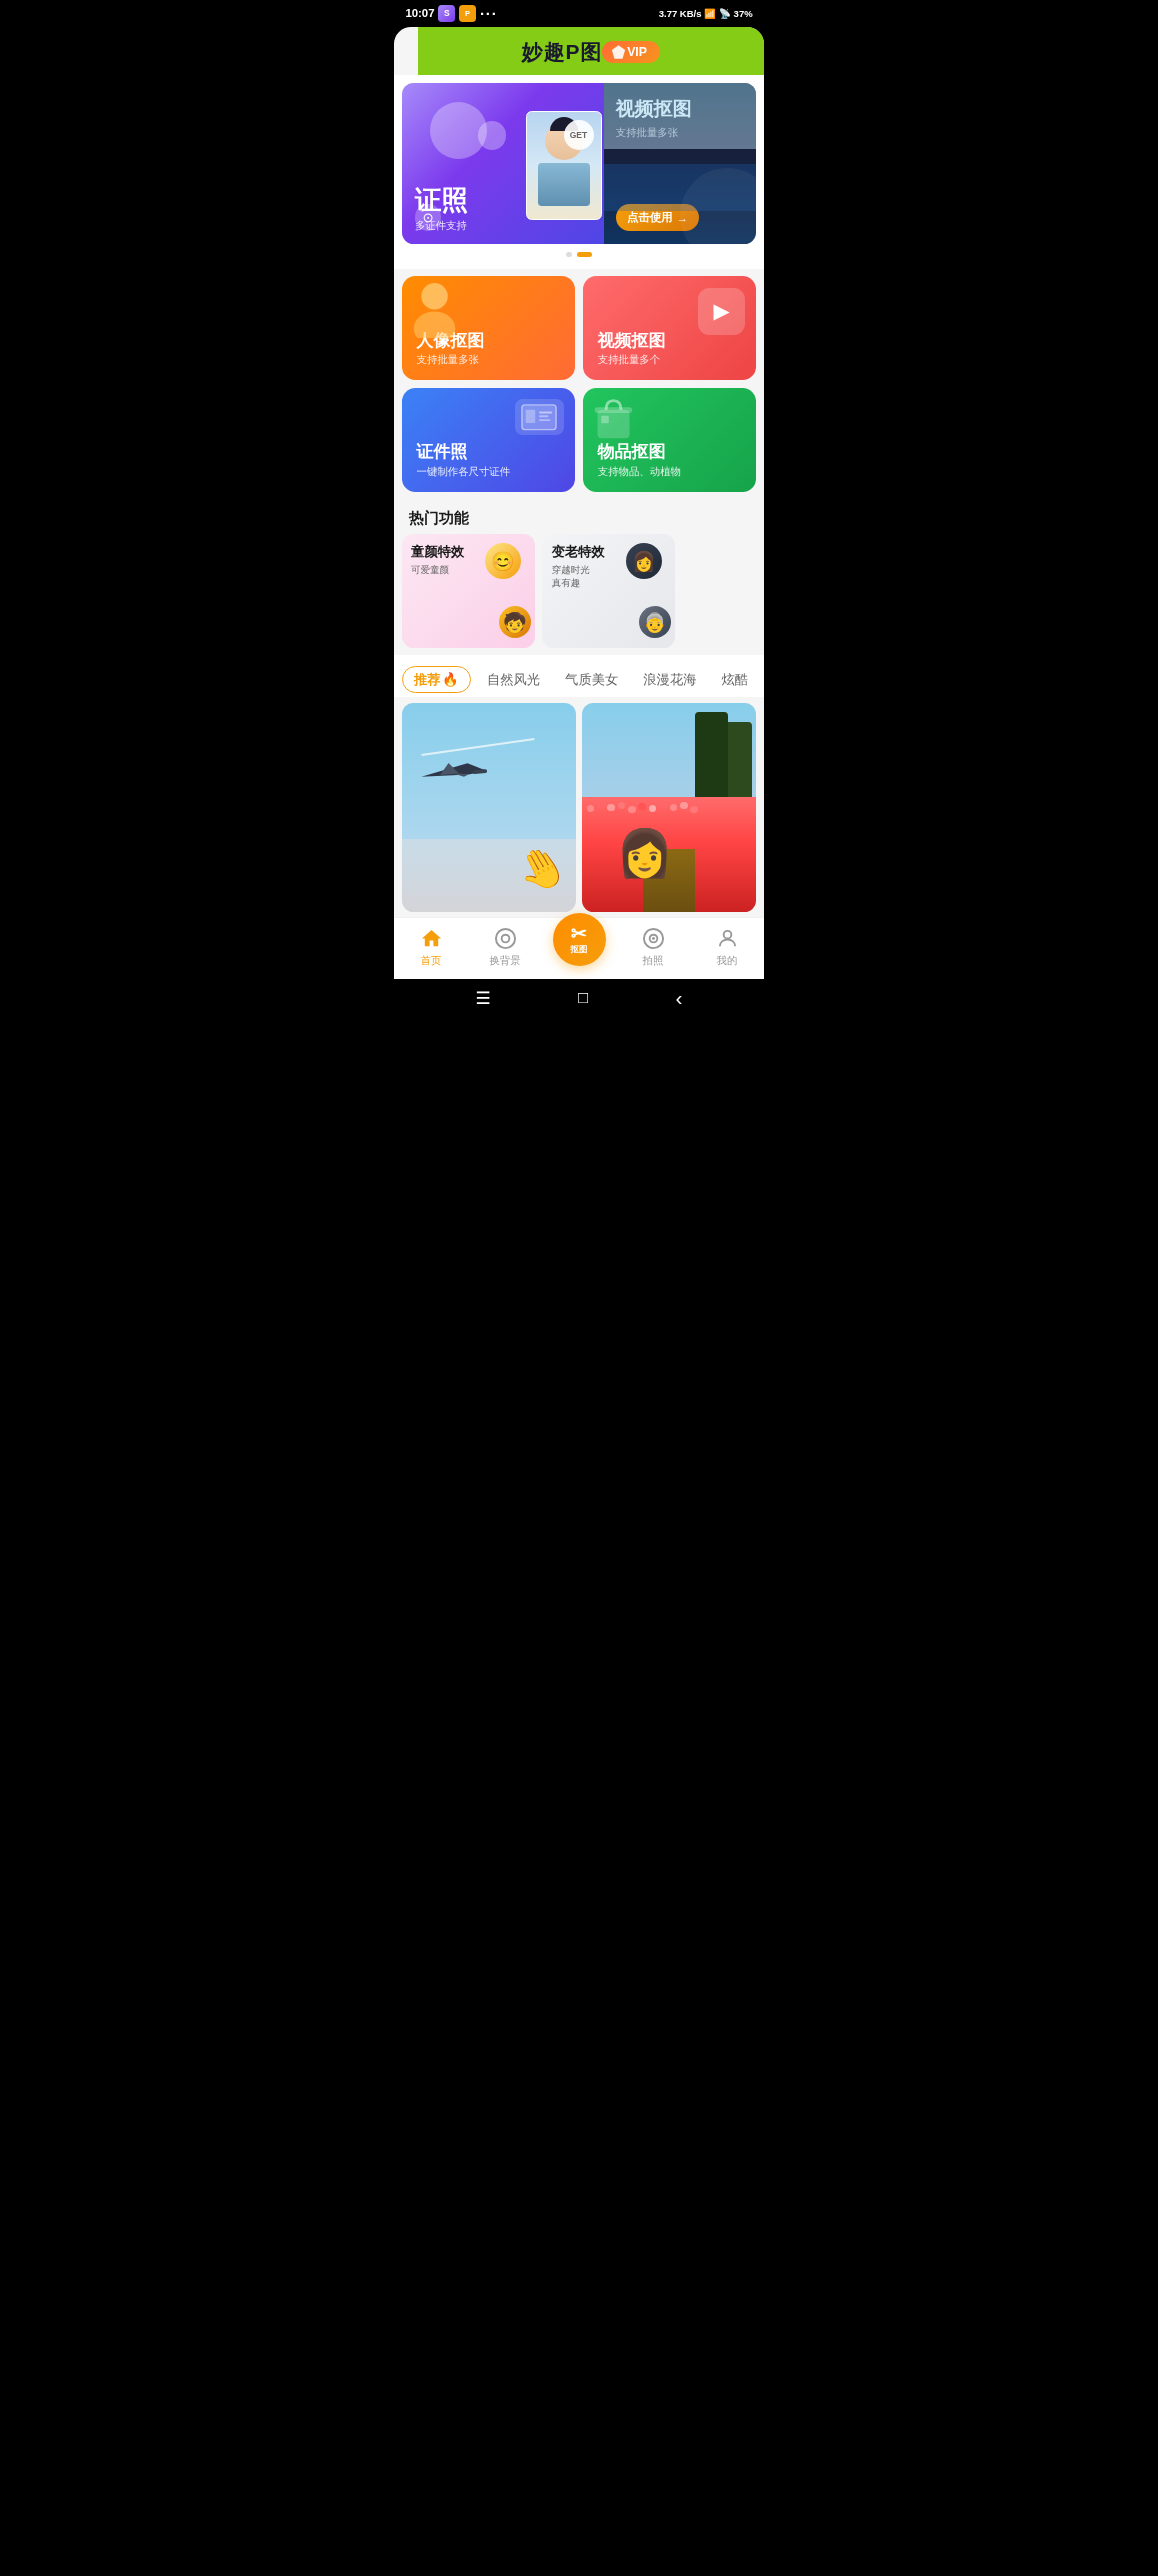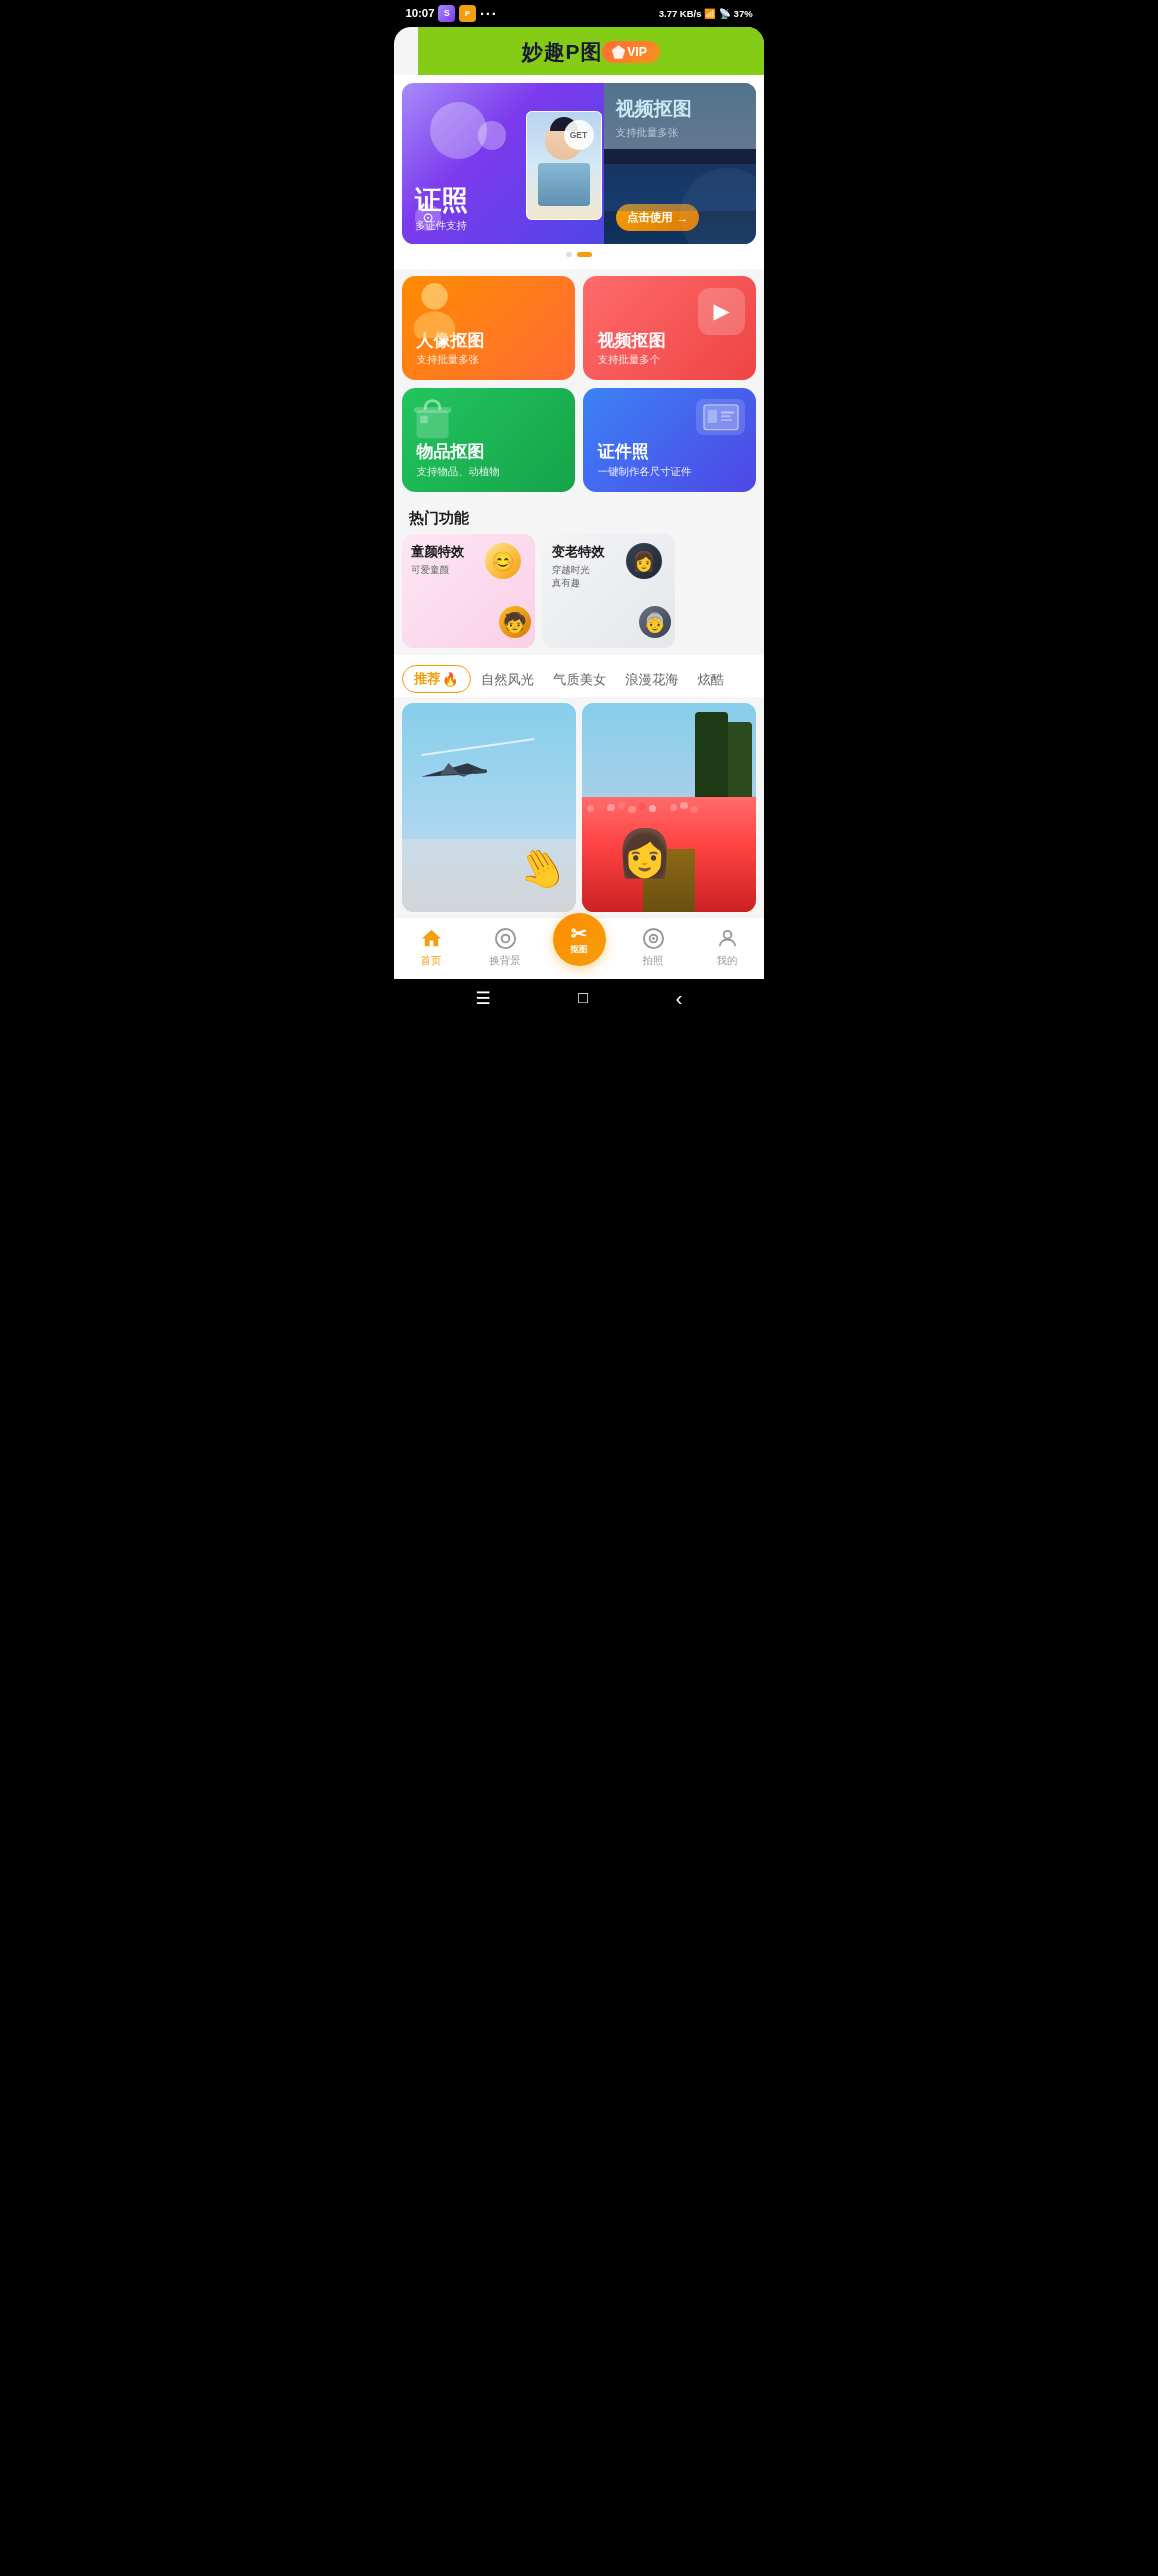--- a/index.html
+++ b/index.html
@@ -278,21 +278,22 @@
       margin-top: 1.9px;
       line-height: 1.4;
     }
     
     .tabs-container {
       background: #fff;
       padding: 9.5px 7.6px 0;
       overflow-x: auto;
       scrollbar-width: none;
       display: flex;
-      gap: 0;
+      gap: 6px;
+      align-items: flex-end;
     }
     .tabs-container::-webkit-scrollbar { display: none; }
     .tab-item {
       padding: 5.7px 9.5px 7.6px;
       font-size: 13.3px;
       color: #666;
       white-space: nowrap;
       cursor: pointer;
       border-bottom: 1.9px solid transparent;
       font-weight: 500;
@@ -490,45 +491,45 @@
       <div class="feature-title">人像抠图</div>
       <div class="feature-sub">支持批量多张</div>
     </div>
 
     <div class="feature-card red-orange">
       <div class="video-icon">▶</div>
       <div class="feature-title">视频抠图</div>
       <div class="feature-sub">支持批量多个</div>
     </div>
 
+    <div class="feature-card blue">
+
+      <div class="card-icon">
+        <svg width="38" height="28.5" viewBox="0 0 40 30">
+          <rect x="2" y="2" width="36" height="26" rx="3" fill="rgba(255,255,255,0.2)" stroke="rgba(255,255,255,0.5)" stroke-width="1.5"></rect>
+          <rect x="6" y="7" width="10" height="14" rx="1" fill="rgba(255,255,255,0.3)"></rect>
+          <rect x="20" y="9" width="14" height="2" rx="1" fill="rgba(255,255,255,0.5)"></rect>
+          <rect x="20" y="13" width="10" height="2" rx="1" fill="rgba(255,255,255,0.4)"></rect>
+          <rect x="20" y="17" width="12" height="2" rx="1" fill="rgba(255,255,255,0.4)"></rect>
+        </svg>
+      </div>
+      <div class="feature-title">证件照</div>
+      <div class="feature-sub">一键制作各尺寸证件</div>
+    </div>
+
     <div class="feature-card green">
 
       <svg width="47" height="52" viewBox="0 0 50 55" style="position:absolute;top:4.7px;left:7.6px;opacity:0.8;">
         <rect x="8" y="18" width="34" height="30" rx="4" fill="rgba(255,255,255,0.25)"></rect>
         <path d="M17 18 Q17 8 25 8 Q33 8 33 18" stroke="rgba(255,255,255,0.6)" stroke-width="3" fill="none"></path>
         <rect x="5" y="15" width="40" height="6" rx="3" fill="rgba(255,255,255,0.3)"></rect>
         <rect x="12" y="24" width="8" height="8" rx="1" fill="rgba(255,255,255,0.4)"></rect>
       </svg>
       <div class="feature-title">物品抠图</div>
       <div class="feature-sub">支持物品、动植物</div>
-    </div>
-
-    <div class="feature-card blue">
-
-      <div class="card-icon">
-        <svg width="38" height="28.5" viewBox="0 0 40 30">
-          <rect x="2" y="2" width="36" height="26" rx="3" fill="rgba(255,255,255,0.2)" stroke="rgba(255,255,255,0.5)" stroke-width="1.5"></rect>
-          <rect x="6" y="7" width="10" height="14" rx="1" fill="rgba(255,255,255,0.3)"></rect>
-          <rect x="20" y="9" width="14" height="2" rx="1" fill="rgba(255,255,255,0.5)"></rect>
-          <rect x="20" y="13" width="10" height="2" rx="1" fill="rgba(255,255,255,0.4)"></rect>
-          <rect x="20" y="17" width="12" height="2" rx="1" fill="rgba(255,255,255,0.4)"></rect>
-        </svg>
-      </div>
-      <div class="feature-title">证件照</div>
-      <div class="feature-sub">一键制作各尺寸证件</div>
     </div>
   </div>
 
   <div class="section-title">热门功能</div>
   <div class="hot-scroll">
 
     <div class="hot-card hot-bg-1">
       <div class="hot-label">
         <span class="hot-title">童颜特效</span>
         <span class="hot-sub">可爱童颜</span>

